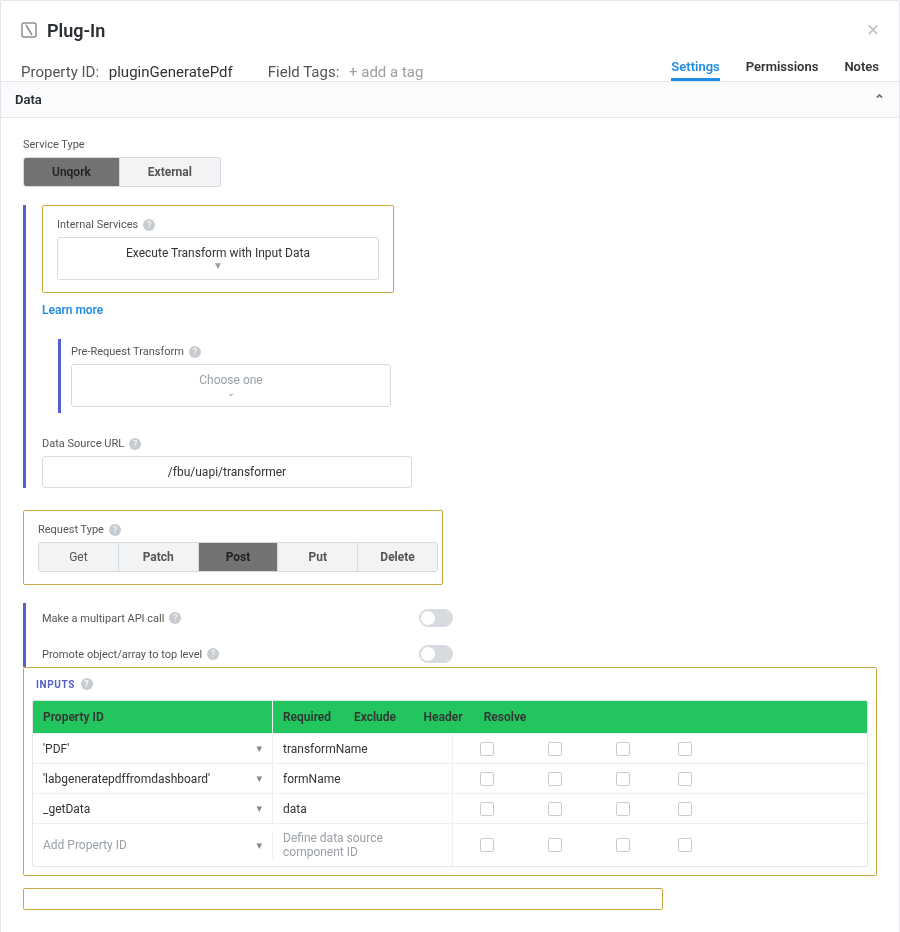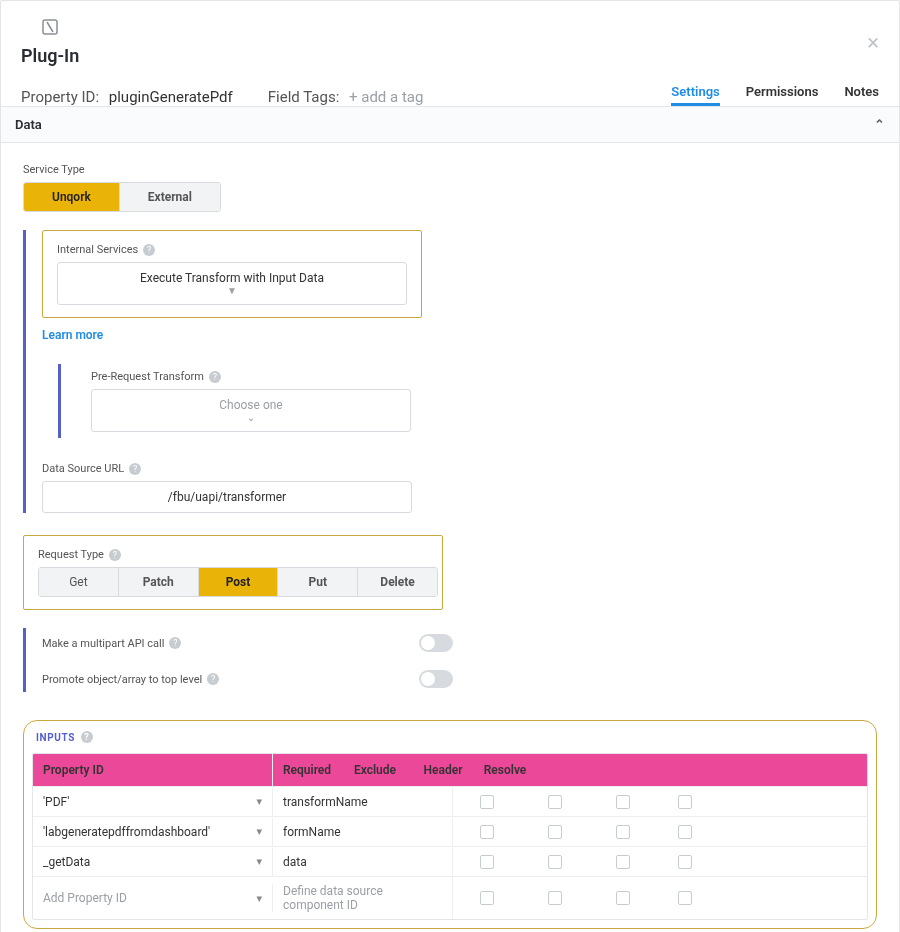--- a/index.html
+++ b/index.html
@@ -17,21 +17,21 @@
     border-radius: 2px;
   }
   .modal-head {
     padding: 18px 20px 0 20px;
   }
   .title-row {
     display: flex;
     align-items: center;
     justify-content: space-between;
   }
-  .title-left { display:flex; align-items:center; gap:10px;flex-direction:column; }
+  .title-left { display:flex; align-items:center; gap:10px; }
   .title-left h1 { font-size: 18px; font-weight: 600; color: #2a2e33; }
   .plug-icon {
     width:16px; height:16px; display:inline-block;
   }
   .plug-icon svg { display:block; }
   .close-x { color:#c1c5ca; font-size:22px; cursor:pointer; line-height:1; }
   .sub-row {
     display:flex; justify-content:space-between; align-items:flex-end;
     margin-top:18px;
   }
@@ -48,51 +48,51 @@
     font-weight:600; color:#2a2e33;
   }
   .chev { color:#666; }
   .body { padding:20px 22px 30px 22px; background:#fff; }
   .field-label { font-size:11px; color:#555; display:flex; align-items:center; gap:5px; margin-bottom:6px; }
   .help { width:12px; height:12px; border-radius:50%; background:#c7ccd1; color:#fff; font-size:9px; display:inline-flex; align-items:center; justify-content:center; }
   .seg {
     display:inline-flex; border:1px solid #d7dbdf; border-radius:3px; overflow:hidden;
   }
   .seg .opt { padding:7px 28px; font-size:12px; color:#555; background:#f1f3f5; cursor:pointer; }
-  .seg .opt.sel { background:#eab308; font-weight:600; color:#222; }
+  .seg .opt.sel { background:#737373; font-weight:600; color:#222; }
   .seg .opt + .opt { border-left:1px solid #d7dbdf;font-weight:bold; }
   .gold-box { border:1px solid #c9a93f; padding:12px 14px; border-radius:2px; margin-top:16px; }
   .blue-bar { border-left:3px solid #5560c8; padding-left:16px; margin-top:16px; }
-  .blue-bar2 { border-left:3px solid #5560c8; padding-left:20px; margin-left:0; }
+  .blue-bar2 { border-left:3px solid #5560c8; margin-left:0; }
   .select, .text-input {
     width:100%; border:1px solid #d7dbdf; border-radius:3px; padding:8px 10px;
     font-size:12px; color:#333; background:#fff; display:flex; align-items:center; justify-content:space-between;flex-direction:column;
   }
   .select .caret { color:#9aa0a6; font-size:10px; }
   .note { font-size:11px; color:#666; margin-top:10px; }
   .learn { color:#1f8ce6; font-size:12px; font-weight:600; display:inline-block; margin-top:10px; cursor:pointer; }
   .seg-wide .opt { padding:7px 0; flex:1; text-align:center; }
   .seg-wide { width:400px; display:flex; }
   .toggle {
     width:34px; height:18px; background:#d7dbdf; border-radius:10px; position:relative;
   }
   .toggle::after {
     content:""; position:absolute; left:2px; top:2px; width:14px; height:14px; border-radius:50%; background:#fff;
   }
   .row-flex { display:flex; align-items:center; justify-content:space-between; }
   .panel {
-    border:1px solid #c9a93f; border-radius:14px; margin-top:28px;
+    border:1px solid #c9a93f; border-radius:2px; 
   }
   .panel-head {
     padding:10px 12px; font-size:10px; letter-spacing:0.6px; color:#5560c8; font-weight:700;
     display:flex; align-items:center; gap:6px;
   }
   .table { border:1px solid #e3e5e8; margin:0 8px 8px 8px; border-radius:2px; overflow:hidden; }
   .trow { display:flex; align-items:center; border-top:1px solid #eceef0; min-height:30px; }
-  .trow.head { background:#ec4899; font-weight:600; color:#333; border-top:none;text-align:right; }
+  .trow.head { background:#22c55e; font-weight:600; color:#333; border-top:none;text-align:right; }
   .trow.head .tcell { padding-top:9px; padding-bottom:9px; }
   .tcell { padding:7px 10px; font-size:12px; color:#333; display:flex; align-items:center; }
   .c-prop { width:240px; justify-content:space-between; border-right:1px solid #eceef0; }
   .c-map  { width:180px; border-right:1px solid #eceef0; }
   .c-chk  { width:68px; justify-content:center; }
   .placeholder { color:#9aa0a6; }
   .drop-caret { color:#888; font-size:11px; }
   .chk {
     width:14px; height:14px; border:1px solid #c7ccd1; border-radius:2px; background:#fff;
   }
@@ -141,21 +141,21 @@
 
   <div class="body">
 
     <div class="field-label">Service Type</div>
     <div class="seg">
       <div class="opt sel">Unqork</div>
       <div class="opt">External</div>
     </div>
 
     <div class="blue-bar" style="margin-top:18px;">
-      <div class="gold-box" style="width:380px;">
+      <div class="gold-box" style="width:352px;">
         <div class="field-label">
           <span>Internal Services</span>
           <span class="help">?</span>
         </div>
         <div class="select">
           <span>Execute Transform with Input Data</span>
           <span class="caret">▼</span>
         </div>
       </div>
       <span class="learn">Learn more</span>

